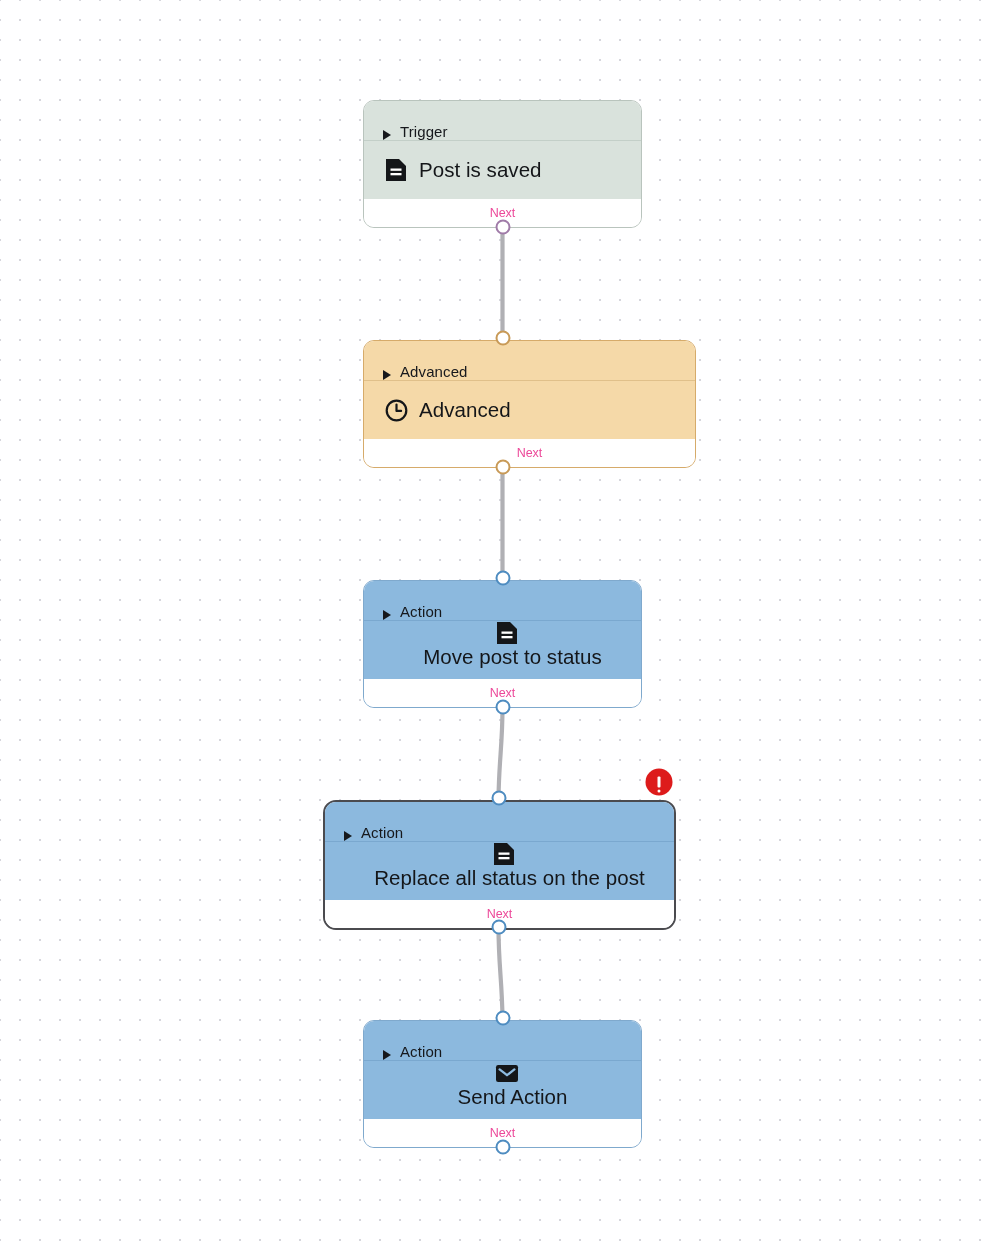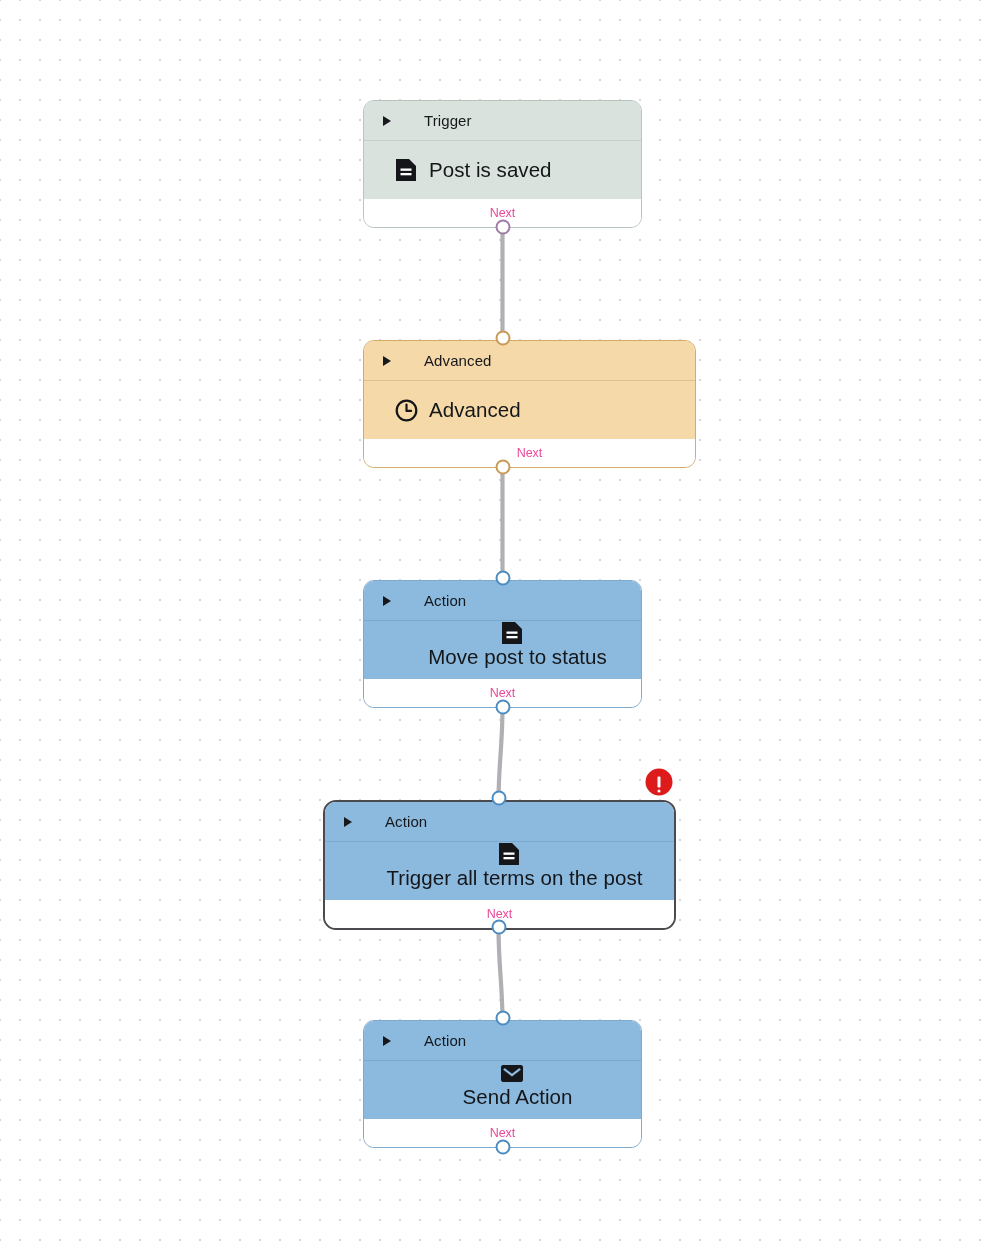--- a/index.html
+++ b/index.html
@@ -43,48 +43,47 @@
   .node.trigger  { border: 1.4px solid #b9c4bd; }
   .node.advanced { border: 1.4px solid #d6ab6a; }
   .node.action   { border: 1.4px solid #7fa9cd; }
   .node.selected {
     border: 2.4px solid #4b4b4f;
     border-radius: 13px;
   }
 
   .node-header {
     display: flex;
-    align-items: center;
+    align-items: flex-end;
     height: 40px;
     padding-left: 19px;
     box-sizing: border-box;
     font-size: 15px;
     color: #16181c;
     letter-spacing: .1px;
-    gap: 24px;
   }
   .node.trigger  .node-header { background: #d9e2dc; border-bottom: 1.2px solid #c3cfc8; }
   .node.advanced .node-header { background: #f5d9a8; border-bottom: 1.2px solid #e0c08a; }
   .node.action   .node-header { background: #8cb9de; border-bottom: 1.2px solid #7aa8cf; }
 
   .caret {
     width: 0;
     height: 0;
     border-left: 8px solid #16181c;
     border-top: 5.5px solid transparent;
     border-bottom: 5.5px solid transparent;
     margin-right: 9px;
     flex: 0 0 auto;
   }
 
   .node-body {
     display: flex;
     align-items: center;
     height: 58px;
-    padding-left: 30px;
+    padding-left: 20px;
     box-sizing: border-box;
     text-align: center;
   }
   .node.trigger  .node-body { background: #d9e2dc; }
   .node.advanced .node-body { background: #f5d9a8; }
   .node.action   .node-body { background: #8cb9de; flex-direction: column; }
 
   .node-icon {
     width: 24px;
     height: 24px;
@@ -232,21 +231,21 @@
       <span>Action</span>
     </div>
     <div class="node-body">
       <span class="node-icon">
         <svg width="22" height="24" viewBox="0 0 22 24" xmlns="http://www.w3.org/2000/svg">
           <path d="M1 1 h13 l7 7 v15 h-20 z" fill="#141619"></path>
           <rect x="5.5" y="10.5" width="11" height="2.3" fill="#ffffff"></rect>
           <rect x="5.5" y="15" width="11" height="2.3" fill="#ffffff"></rect>
         </svg>
       </span>
-      <span class="node-title">Trigger all terms on the post</span>
+      <span class="node-title">Replace all status on the post</span>
     </div>
     <div class="node-footer">Next</div>
   </div>
   <div class="port action-port" style="left:498.5px; top:798px;"></div>
   <div class="port action-port" style="left:498.5px; top:927px;"></div>
 
   <div class="error-badge" style="left:659px; top:782px;">
     <span class="bang"></span>
   </div>
 

